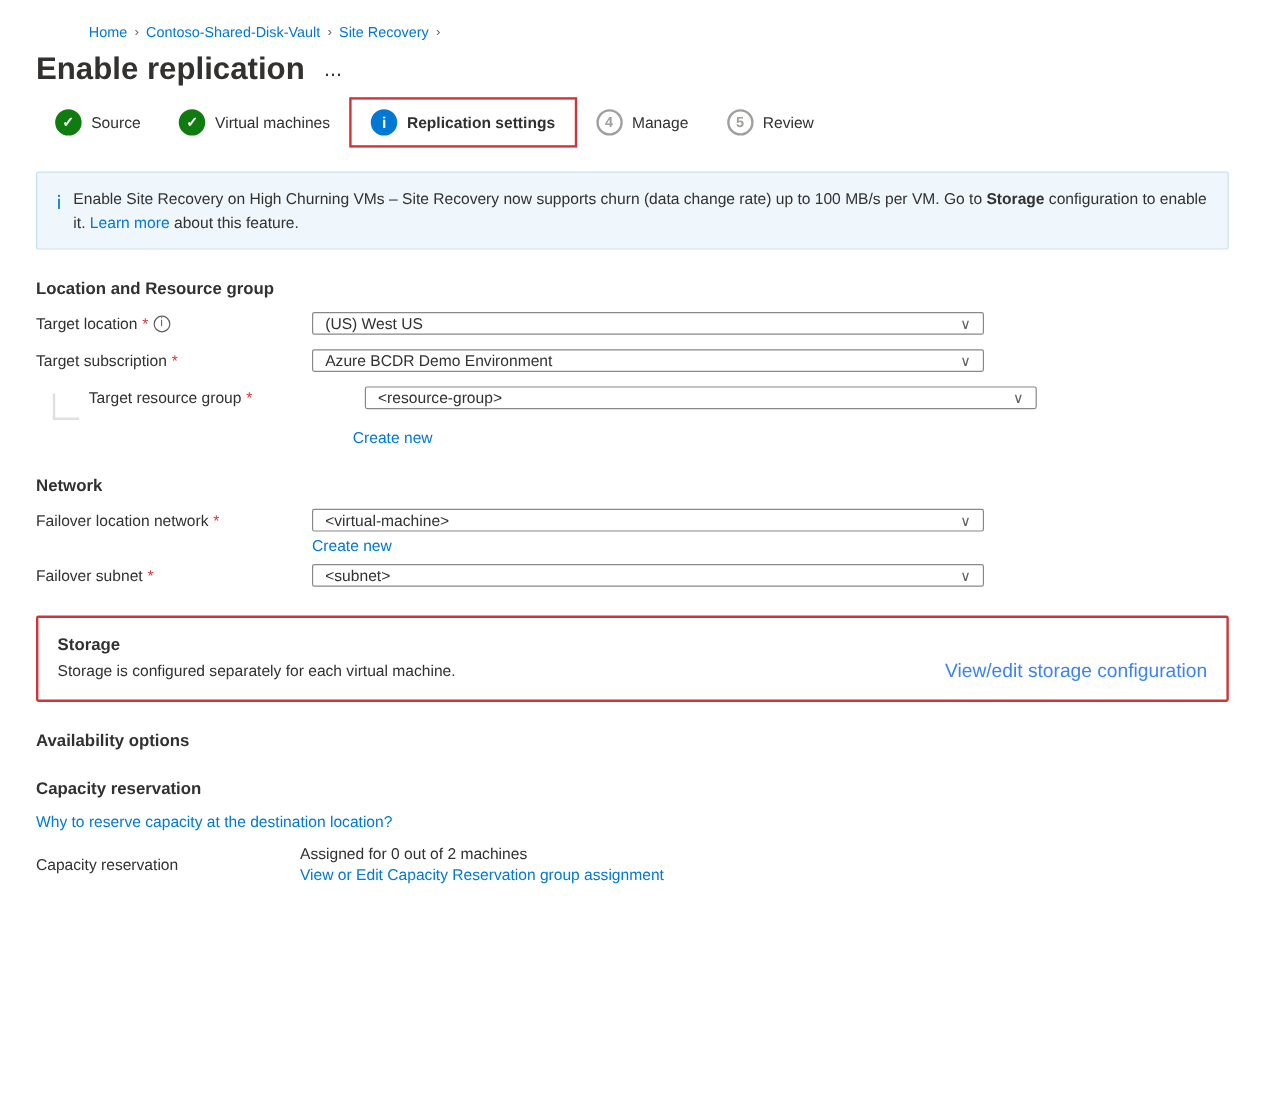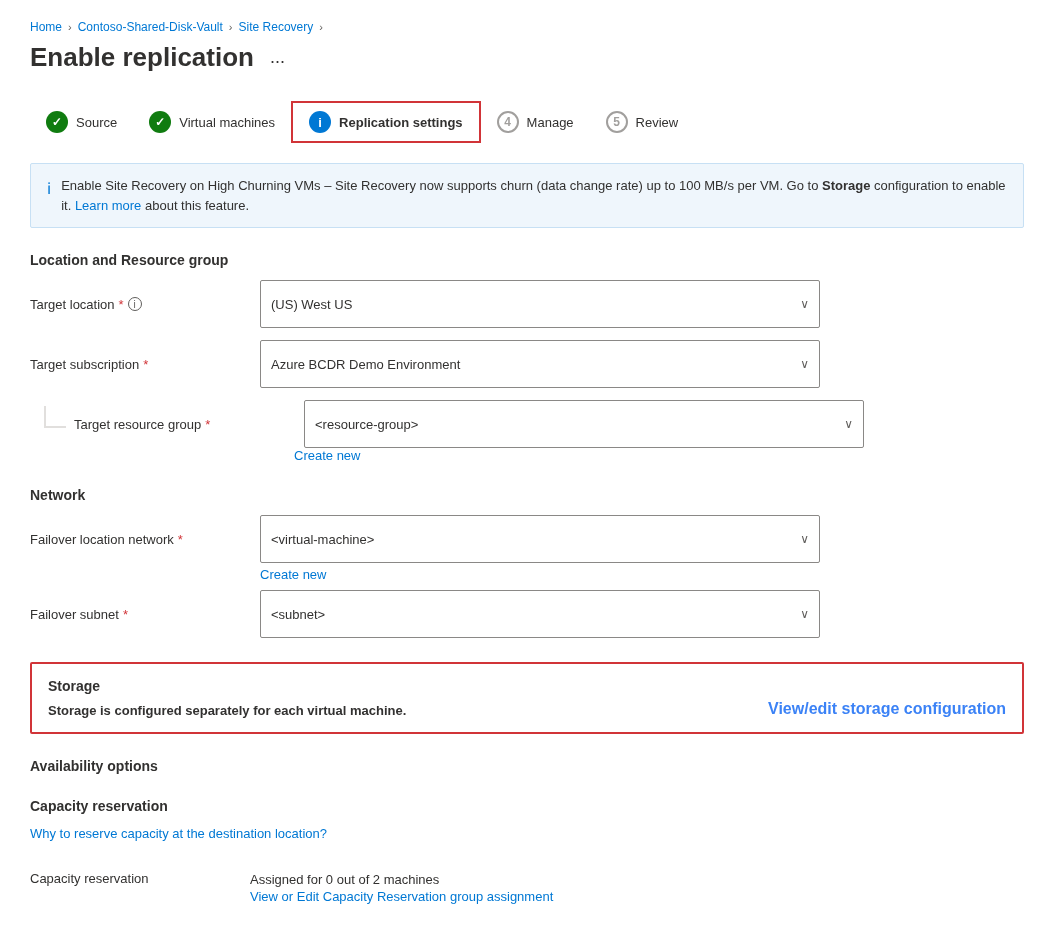--- a/index.html
+++ b/index.html
@@ -10,29 +10,30 @@
       background: #fff;
       padding: 20px 30px;
     }
     .breadcrumb {
       display: flex;
       align-items: center;
       gap: 6px;
       font-size: 12px;
       color: #0078d4;
       margin-bottom: 8px;
+      margin-left: 44px;
     }
     .breadcrumb span { color: #605e5c; }
     .breadcrumb a { color: #0078d4; text-decoration: none; }
     .breadcrumb .sep { color: #605e5c; font-size: 11px; }
     .page-title-row {
       display: flex;
       align-items: center;
       gap: 10px;
-      margin-bottom: 28px;
+      margin-bottom: 8px;
     }
     .page-title {
       font-size: 26px;
       font-weight: 600;
       color: #323130;
     }
     .ellipsis-btn {
       font-size: 18px;
       color: #323130;
       cursor: pointer;
@@ -145,21 +146,21 @@
       display: inline-flex;
       align-items: center;
       justify-content: center;
       font-size: 10px;
       color: #605e5c;
       cursor: pointer;
     }
     .dropdown {
       flex: 1;
       max-width: 560px;
-      height: 48px;
+      height: 19px;
       border: 1px solid #8a8886;
       border-radius: 2px;
       display: flex;
       align-items: center;
       justify-content: space-between;
       padding: 0 10px;
       cursor: pointer;
       background: #fff;
     }
     .dropdown-text { color: #323130; font-size: 13px; }
@@ -176,24 +177,23 @@
     
     .storage-section {
       border: 2px solid #d13438;
       border-radius: 2px;
       padding: 14px 16px;
       margin-bottom: 24px;
     }
     .storage-section .section-title { margin-bottom: 6px; }
     .storage-row {
       display: flex;
-      align-items: flex-end;
+      align-items: flex-start;
       justify-content: space-between;
       gap: 20px;
-      font-weight: bold;
     }
     .storage-desc { font-size: 13px; color: #323130; }
     .storage-link {
       color: #3b82f6;
       font-size: 16px;
       text-decoration: none;
       cursor: pointer;
       white-space: nowrap;
     }
     
@@ -217,21 +217,21 @@
       margin-top: 2px;
     }
     
     .cap-row {
       display: flex;
       align-items: center;
       margin-bottom: 10px;
     }
     .cap-label { min-width: 220px; font-size: 13px; color: #323130; }
     .cap-value { font-size: 13px; color: #323130; }
-    .cap-link-block { display: flex; flex-direction: column; gap: 2px; margin-top: 19px; }
+    .cap-link-block { display: flex; flex-direction: column; gap: 2px; }
     .cap-link {
       color: #0078d4;
       font-size: 13px;
       text-decoration: none;
       cursor: pointer;
     }
     .why-link {
       color: #0078d4;
       font-size: 13px;
       text-decoration: none;
@@ -315,21 +315,21 @@
     </div>
     <div class="dropdown">
       <span class="dropdown-text">Azure BCDR Demo Environment</span>
       <span class="dropdown-chevron">∨</span>
     </div>
   </div>
 
   <div style="display:flex; align-items:flex-start; margin-bottom:8px;">
     <div style="width:22px; border-left:2px solid #e1dfdd; border-bottom:2px solid #e1dfdd; height:22px; margin-left:14px; margin-right:8px; margin-top:6px; flex-shrink:0;"></div>
     <div style="flex:1;">
-      <div class="field-row" style="margin-bottom:0;">
+      <div class="field-row" style="margin-bottom:16px;">
         <div class="field-label">
           <span>Target resource group</span>
           <span class="required"> *</span>
         </div>
         <div class="dropdown">
           <span class="dropdown-text">&lt;resource-group&gt;</span>
           <span class="dropdown-chevron">∨</span>
         </div>
       </div>
       <a class="create-new-link" style="margin-left:220px; margin-bottom:0;">Create new</a>

